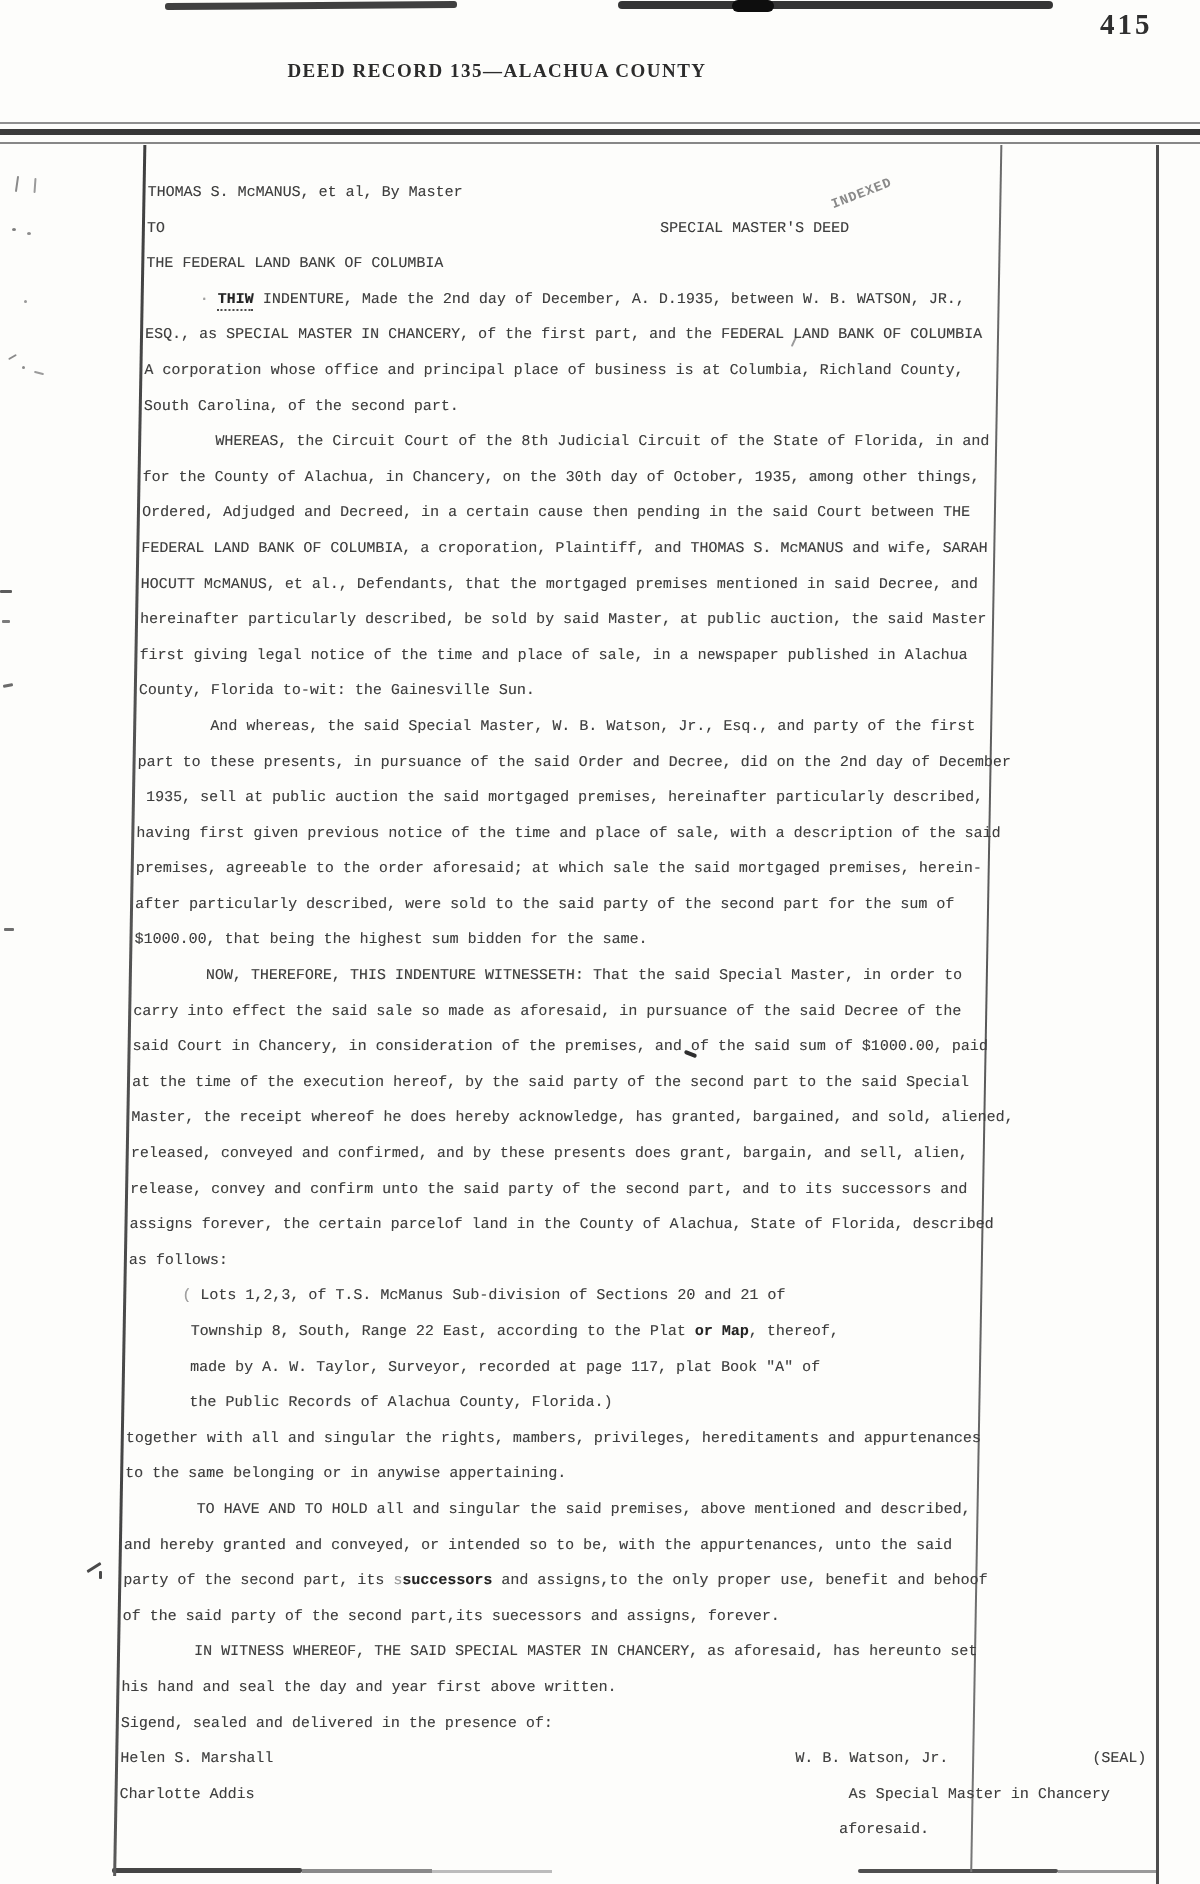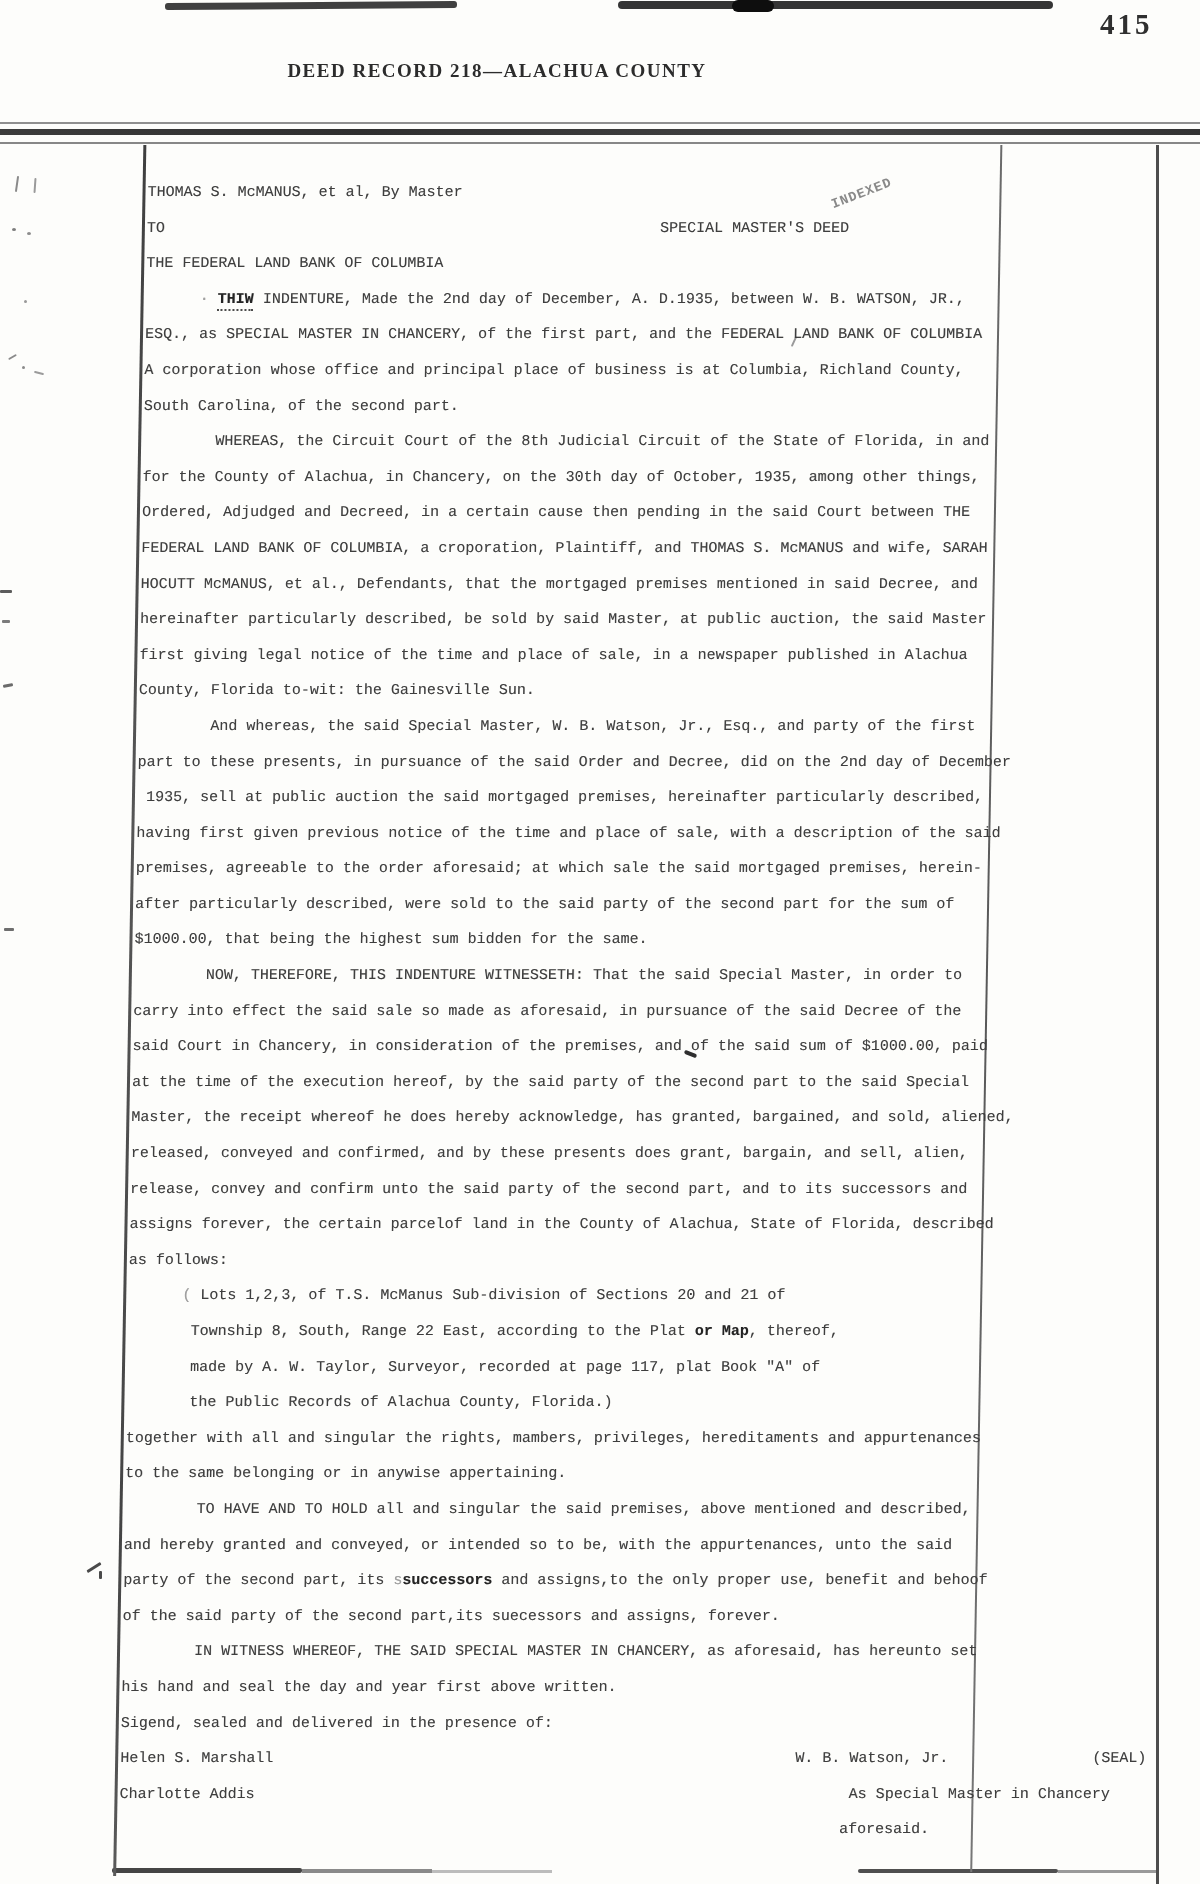--- a/index.html
+++ b/index.html
@@ -82,21 +82,21 @@
 </head>
 <body>
 
 <div class="page">
 
   <div class="smudge smudge-1"></div>
   <div class="smudge smudge-2"></div>
   <div class="smudge smudge-3"></div>
 
   <div class="page-number">415</div>
-  <div class="header-title">DEED RECORD 218—ALACHUA COUNTY</div>
+  <div class="header-title">DEED RECORD 135—ALACHUA COUNTY</div>
 
   <div class="rule rule-top-1"></div>
   <div class="rule rule-top-2"></div>
   <div class="rule rule-top-3"></div>
   <div class="rule rule-outer-right"></div>
   <div class="rule rule-bot-1"></div>
   <div class="rule rule-bot-2"></div>
   <div class="rule rule-bot-3"></div>
   <div class="rule rule-bot-4"></div>
   <div class="rule rule-bot-5"></div>

